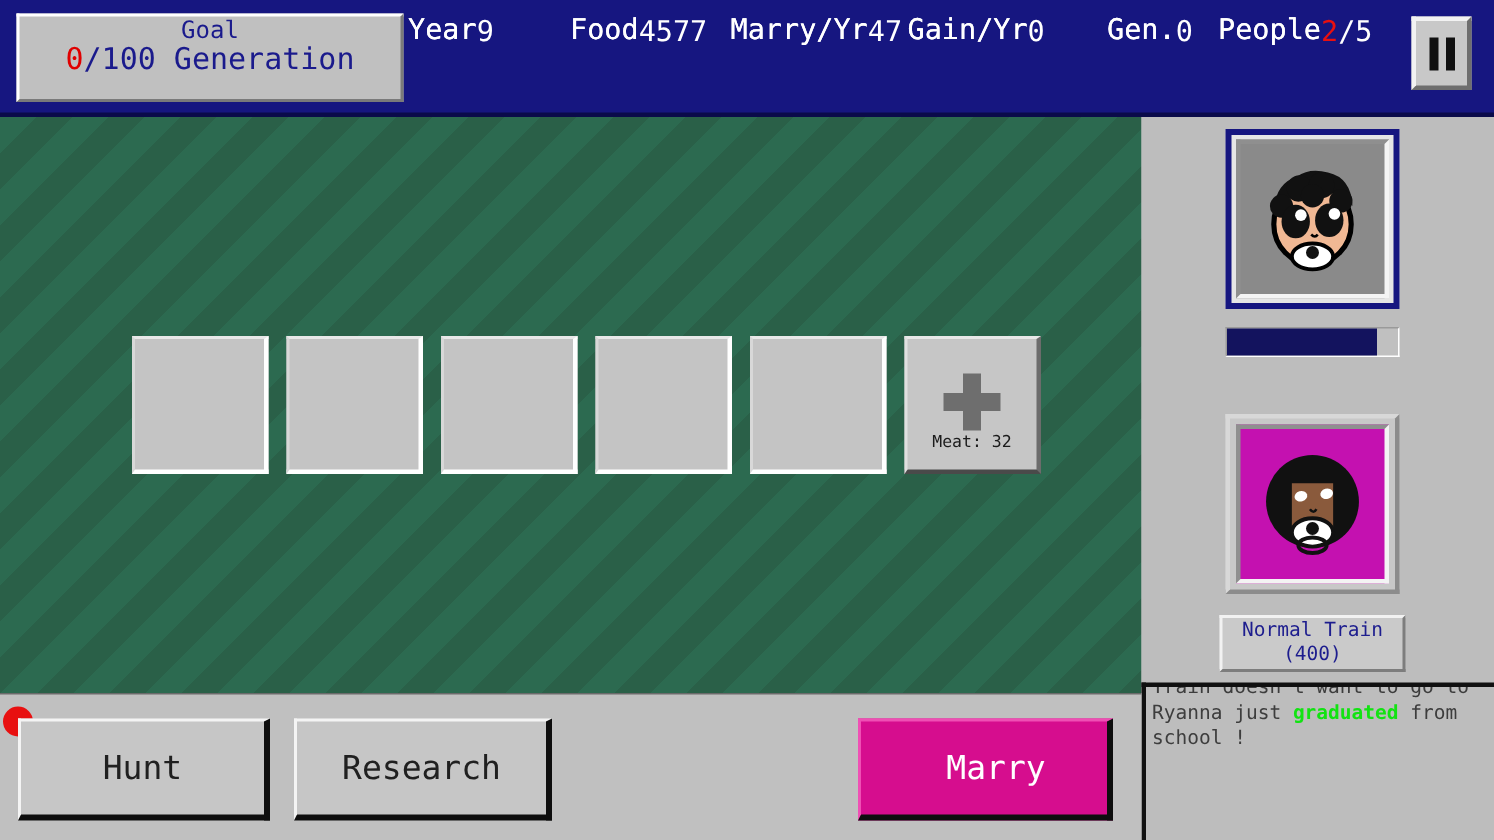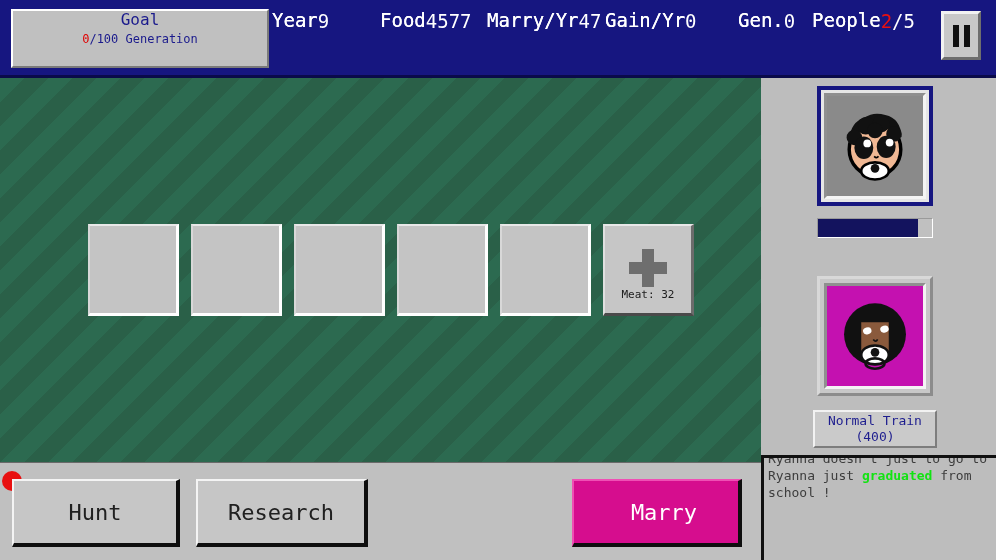--- a/index.html
+++ b/index.html
@@ -20,21 +20,21 @@
   .goalbox{
     position:absolute;left:11px;top:9px;width:258px;height:59px;
     background:#c0c0c0;
     border-top:2px solid #ffffff;border-left:2px solid #ffffff;
     border-right:2px solid #7a7a7a;border-bottom:2px solid #7a7a7a;
     box-sizing:border-box;
     display:flex;flex-direction:column;align-items:center;
     color:#1a1a8c;
   }
   .goal-title{font-size:16px;line-height:18px;letter-spacing:0px;}
-  .goal-sub{font-size:12px;line-height:20px;white-space:nowrap;}
+  .goal-sub{font-size:20px;line-height:20px;white-space:nowrap;}
   .goal-sub .red{color:#e00000;}
 
   .stat{
     position:absolute;top:9px;
     display:flex;flex-direction:row;align-items:flex-start;
     color:#ffffff;
   }
   .stat .lbl{font-size:19px;line-height:23px;white-space:nowrap;text-shadow:0 0 0 #fff;}
   .stat .val{font-size:19px;line-height:25px;}
   .stat .val .red{color:#e81010;}
@@ -295,21 +295,21 @@
     </div>
 
     <div class="train-btn">
       <div>Normal Train</div>
       <div>(400)</div>
     </div>
   </div>
 
   <div class="logpanel">
     <div class="logline clipped">
-      <span>Ryanna doesn't just to go to</span>
+      <span>Train doesn't want to go to</span>
     </div>
     <div class="logline">
       <span>Ryanna just </span><span class="green">graduated</span><span> from</span>
     </div>
     <div class="logline">
       <span>school !</span>
     </div>
   </div>
 
   <div class="btnbar">

